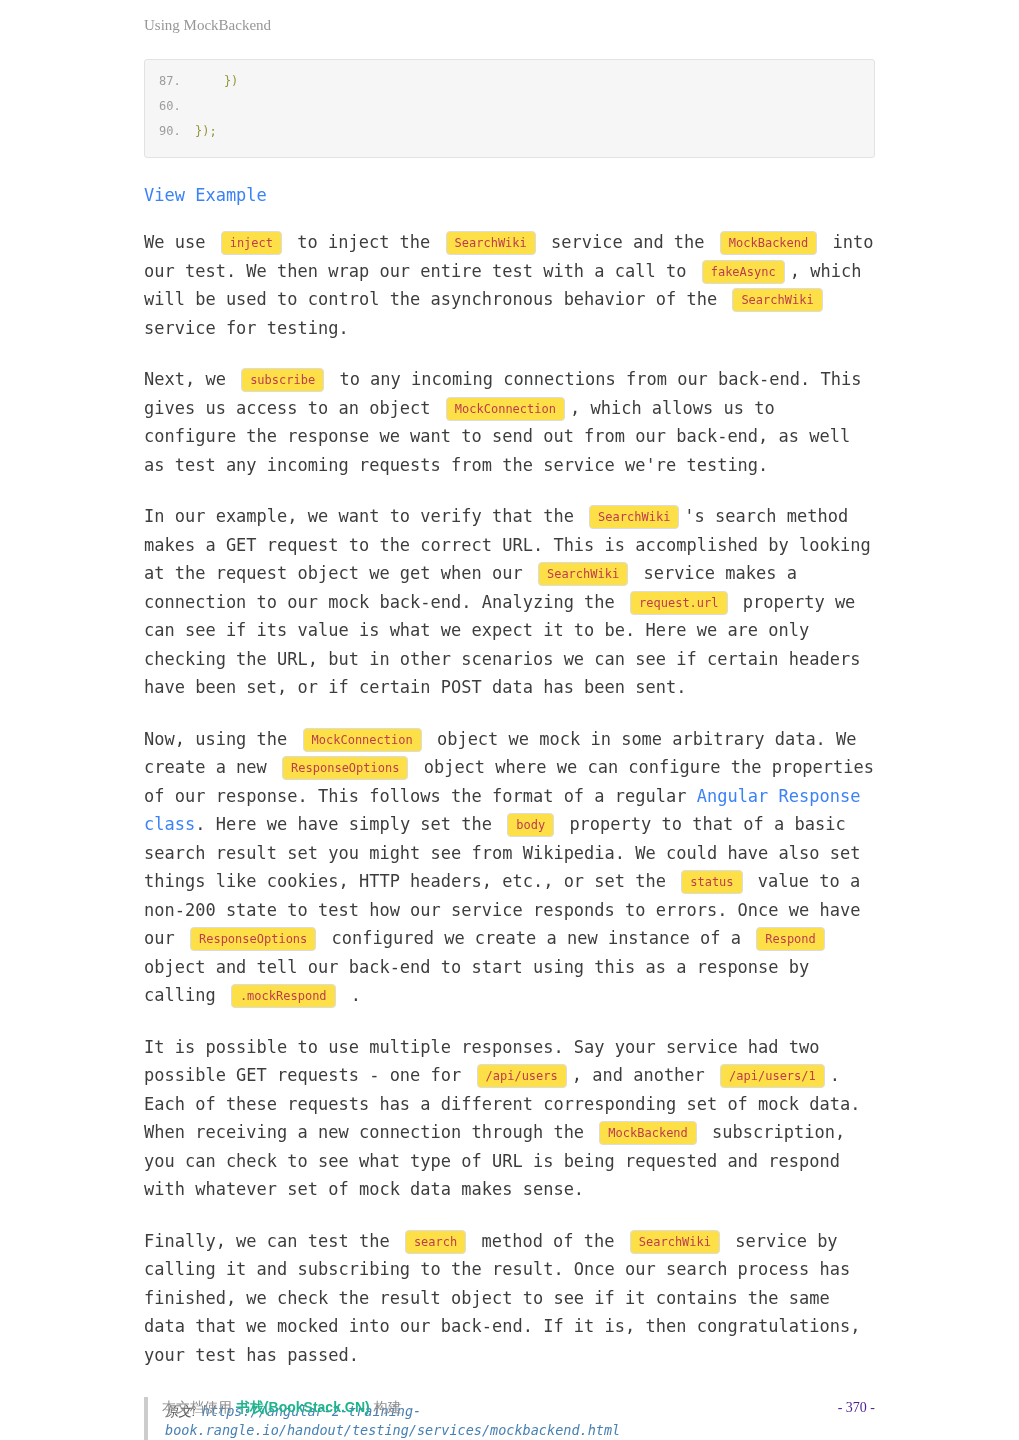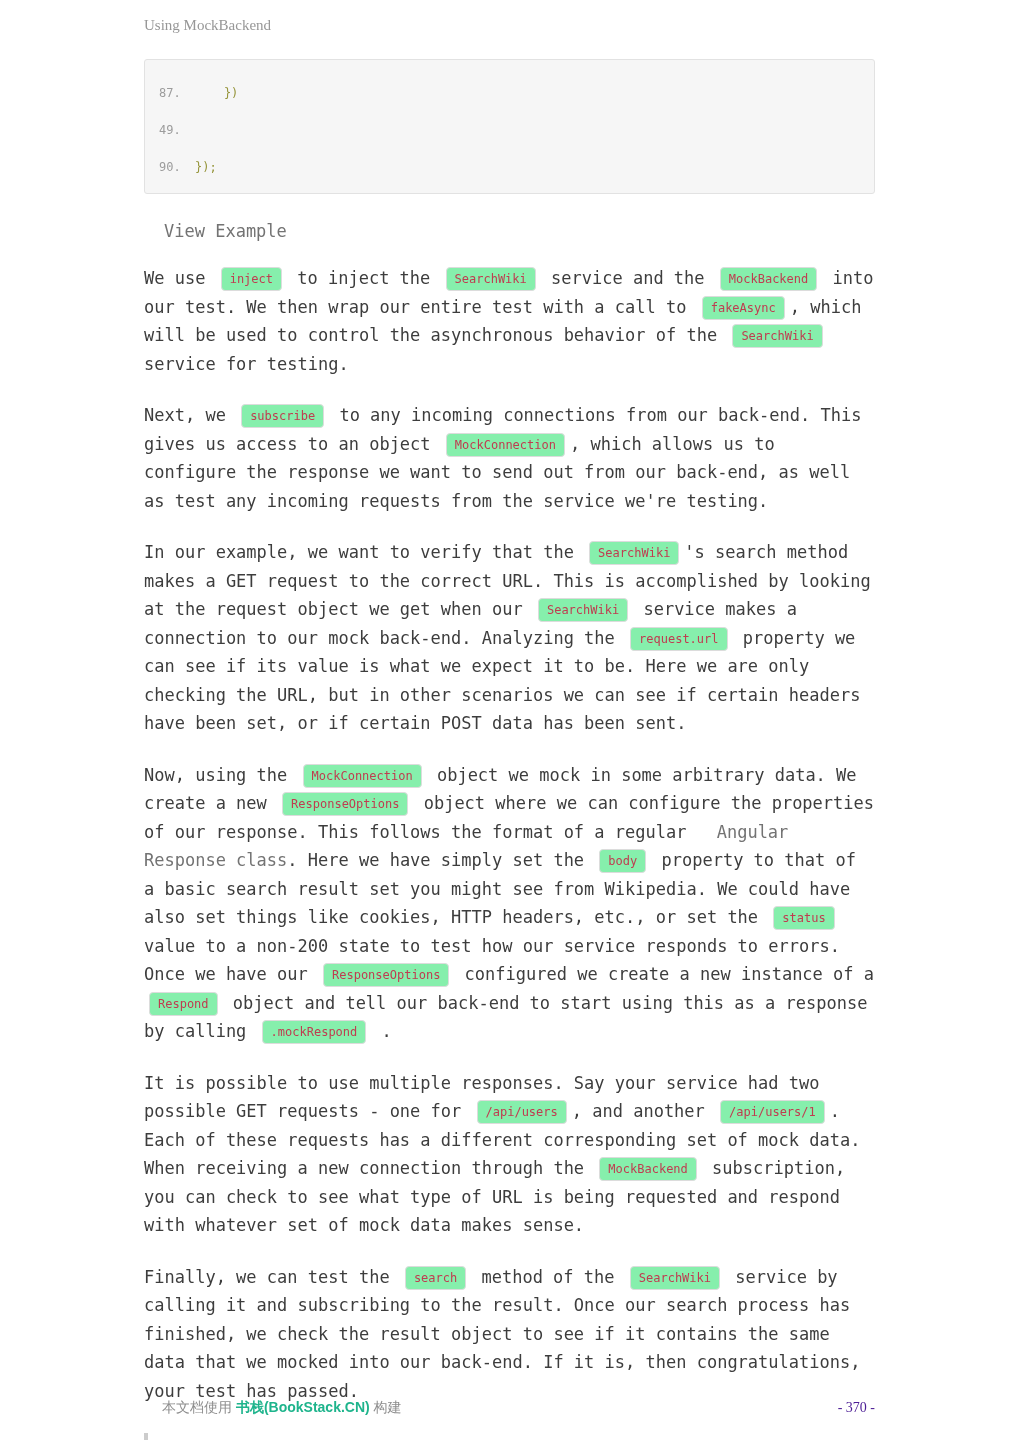--- a/index.html
+++ b/index.html
@@ -22,40 +22,40 @@
     color: #979797;
   }
 
   .code-block {
     margin-top: 25px;
     background: #f6f6f6;
     border: 1px solid #e2e2e2;
     border-radius: 3px;
     padding: 9px 14px 13px 14px;
   }
-  .code-line { display: flex; line-height: 25px; font-size: 12px; margin-top: 12px; }
+  .code-line { display: flex; line-height: 25px; font-size: 12px; }
   .line-number { color: #9c9c9c; min-width: 26px; margin-right: 10px; }
   .code-text { white-space: pre; color: #96953b; }
 
   .view-example { margin-top: 27px; font-size: 17px; line-height: 20px; }
-  .text-link { color: #737373; text-decoration: none; margin-left: 20px; }
+  .text-link { color: #3b82f6; text-decoration: none; }
 
   .body-paragraph {
     margin-top: 23px;
     font-size: 17px;
     line-height: 28.5px;
     color: #3d3d3d;
     text-align: left;
   }
   .inline-code {
     font-family: "DejaVu Sans Mono", monospace;
     font-size: 12px;
     line-height: 14px;
     color: #bf3c50;
-    background: #86efac;
+    background: #fde047;
     border: 1px solid #dcdcdc;
     border-radius: 4px;
     padding: 4px 8px;
     margin: 0 5px;
     white-space: nowrap;
     display: inline-block;
     vertical-align: 1px;
   }
 
   .quote {
@@ -112,21 +112,21 @@
     <div class="page-header">
       <span>Using MockBackend</span>
     </div>
 
     <div class="code-block">
       <div class="code-line">
         <span class="line-number">87.</span>
         <span class="code-text">    })</span>
       </div>
       <div class="code-line">
-        <span class="line-number">49.</span>
+        <span class="line-number">60.</span>
         <span class="code-text"></span>
       </div>
       <div class="code-line">
         <span class="line-number">90.</span>
         <span class="code-text">});</span>
       </div>
     </div>
 
     <p class="view-example">
       <a class="text-link" href="#">View Example</a>

